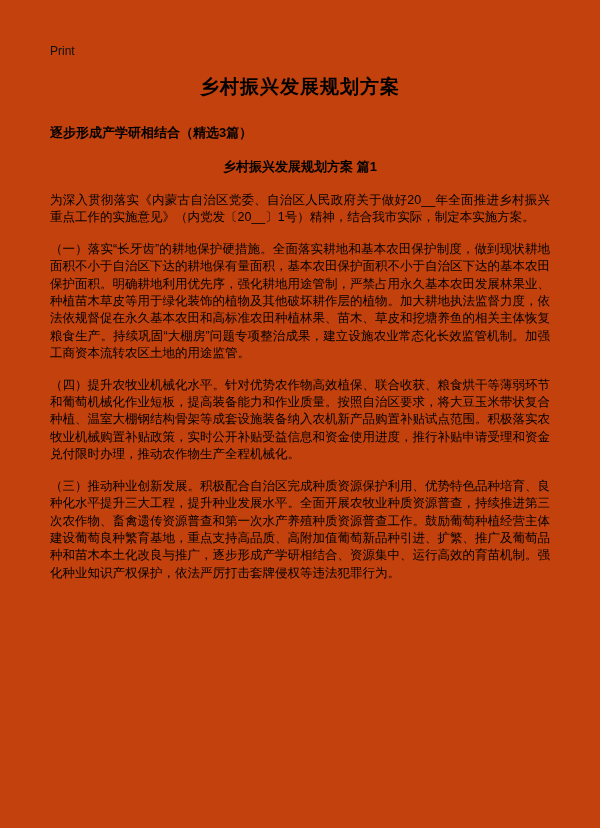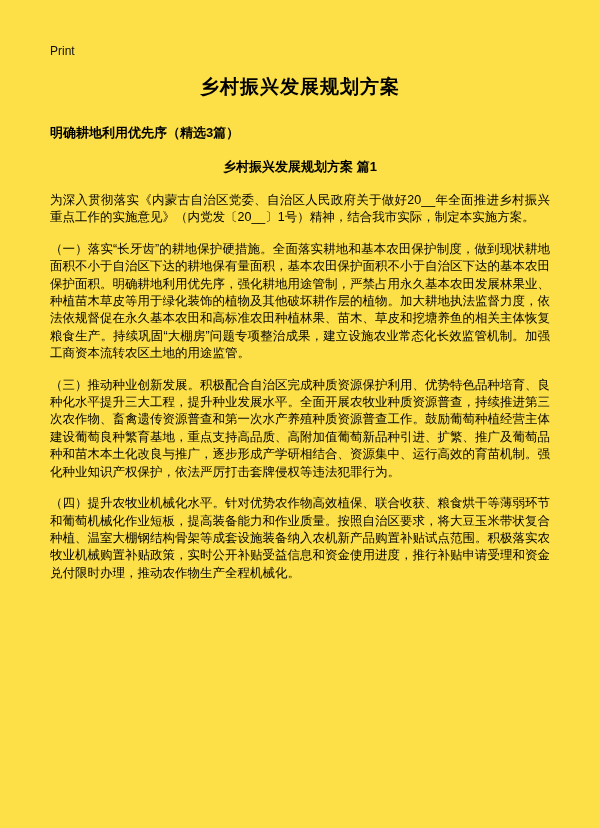--- a/index.html
+++ b/index.html
@@ -4,21 +4,21 @@
   <style>
     * { box-sizing: border-box; }
     html, body {
       margin: 0;
       padding: 0;
       background: #ffffff;
     }
     .page {
       width: 600px;
       height: 828px;
-      background: #fde047;
+      background: #c2410c;
       color: #000000;
       font-family: "Liberation Sans", "DejaVu Sans", sans-serif;
       padding: 44px 50px 30px 50px;
       overflow: hidden;
     }
     .print-label {
       font-size: 12px;
       color: #111111;
       margin: 0 0 16px 0;
       cursor: pointer;
@@ -58,27 +58,27 @@
   </style>
 </head>
 <body>
 
 <div class="page">
 
   <div class="print-label">Print</div>
 
   <h1 class="doc-title">乡村振兴发展规划方案</h1>
 
-  <div class="doc-subtitle">明确耕地利用优先序（精选3篇）</div>
+  <div class="doc-subtitle">逐步形成产学研相结合（精选3篇）</div>
 
   <div class="doc-section">乡村振兴发展规划方案 篇1</div>
 
   <p class="para">为深入贯彻落实《内蒙古自治区党委、自治区人民政府关于做好20__年全面推进乡村振兴重点工作的实施意见》（内党发〔20__〕1号）精神，结合我市实际，制定本实施方案。</p>
 
 
   <p class="para">（一）落实“长牙齿”的耕地保护硬措施。全面落实耕地和基本农田保护制度，做到现状耕地面积不小于自治区下达的耕地保有量面积，基本农田保护面积不小于自治区下达的基本农田保护面积。明确耕地利用优先序，强化耕地用途管制，严禁占用永久基本农田发展林果业、种植苗木草皮等用于绿化装饰的植物及其他破坏耕作层的植物。加大耕地执法监督力度，依法依规督促在永久基本农田和高标准农田种植林果、苗木、草皮和挖塘养鱼的相关主体恢复粮食生产。持续巩固“大棚房”问题专项整治成果，建立设施农业常态化长效监管机制。加强工商资本流转农区土地的用途监管。</p>
 
 
+  <p class="para">（四）提升农牧业机械化水平。针对优势农作物高效植保、联合收获、粮食烘干等薄弱环节和葡萄机械化作业短板，提高装备能力和作业质量。按照自治区要求，将大豆玉米带状复合种植、温室大棚钢结构骨架等成套设施装备纳入农机新产品购置补贴试点范围。积极落实农牧业机械购置补贴政策，实时公开补贴受益信息和资金使用进度，推行补贴申请受理和资金兑付限时办理，推动农作物生产全程机械化。</p>
+
   <p class="para">（三）推动种业创新发展。积极配合自治区完成种质资源保护利用、优势特色品种培育、良种化水平提升三大工程，提升种业发展水平。全面开展农牧业种质资源普查，持续推进第三次农作物、畜禽遗传资源普查和第一次水产养殖种质资源普查工作。鼓励葡萄种植经营主体建设葡萄良种繁育基地，重点支持高品质、高附加值葡萄新品种引进、扩繁、推广及葡萄品种和苗木本土化改良与推广，逐步形成产学研相结合、资源集中、运行高效的育苗机制。强化种业知识产权保护，依法严厉打击套牌侵权等违法犯罪行为。</p>
-
-  <p class="para">（四）提升农牧业机械化水平。针对优势农作物高效植保、联合收获、粮食烘干等薄弱环节和葡萄机械化作业短板，提高装备能力和作业质量。按照自治区要求，将大豆玉米带状复合种植、温室大棚钢结构骨架等成套设施装备纳入农机新产品购置补贴试点范围。积极落实农牧业机械购置补贴政策，实时公开补贴受益信息和资金使用进度，推行补贴申请受理和资金兑付限时办理，推动农作物生产全程机械化。</p>
 
 </div>
 
 </body></html>

